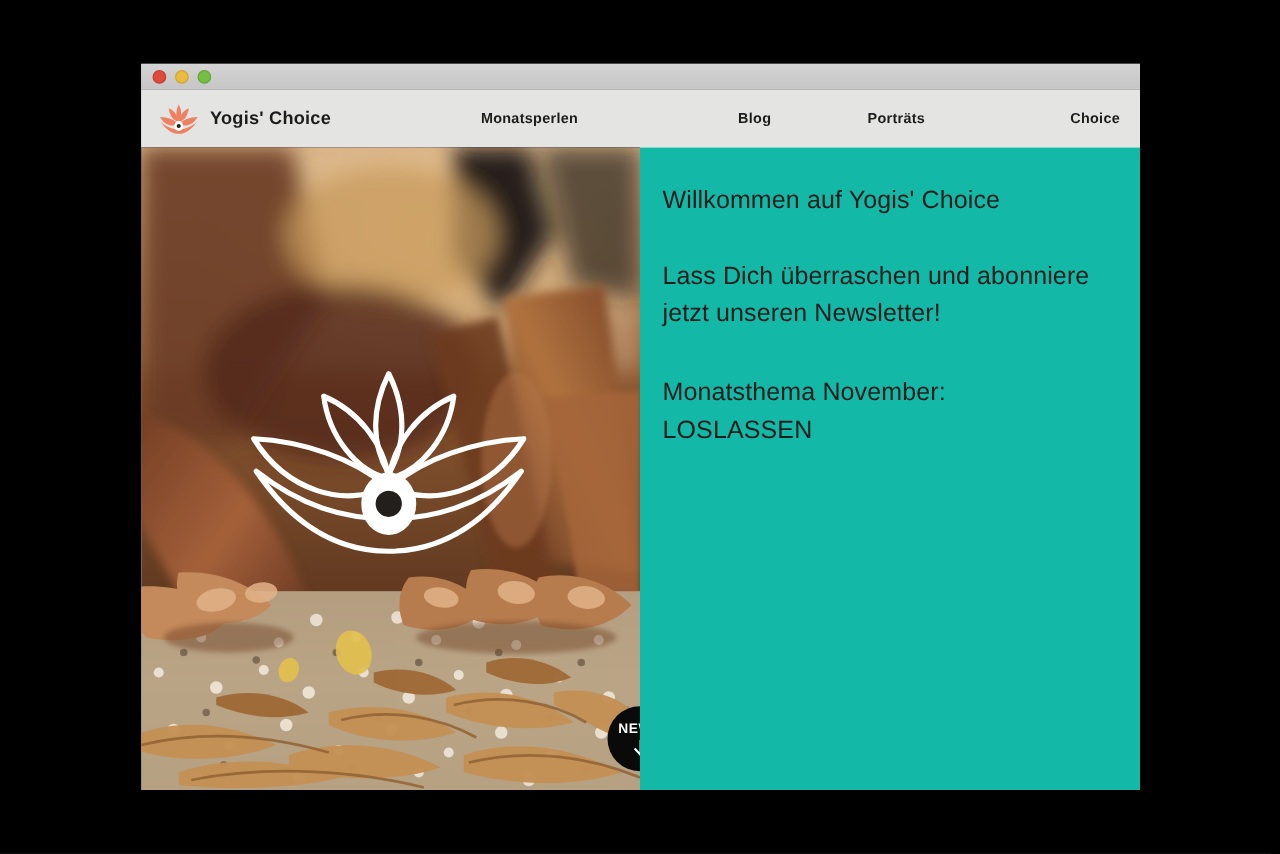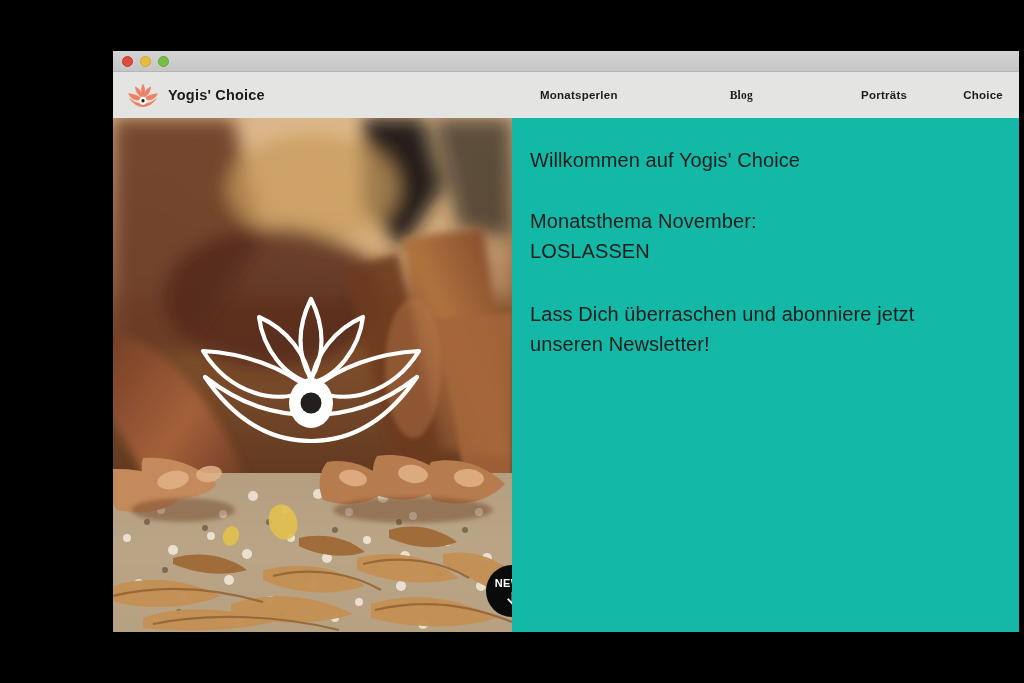--- a/index.html
+++ b/index.html
@@ -13,21 +13,21 @@
     overflow: hidden;
     font-family: "Liberation Sans", sans-serif;
     position: relative;
   }
 
   
   #browser-window {
     position: absolute;
     left: 113px;
     top: 51px;
-    width: 906px;
+    width: 799px;
     height: 581px;
     background: #ffffff;
     overflow: hidden;
     box-shadow: 0 2px 10px rgba(0,0,0,0.35);
   }
 
   
   #titlebar {
     height: 21px;
     background: linear-gradient(#d4d4d4, #c6c6c6);
@@ -69,35 +69,35 @@
     font-weight: bold;
     color: #1c1c1c;
     letter-spacing: 0.2px;
     white-space: nowrap;
   }
   #main-nav {
     flex: 1;
     display: flex;
     justify-content: flex-end;
     align-items: flex-start;
-    gap: 0;
+    gap: 16px;
     padding-right: 16px;
   }
   .nav-item {
     font-size: 11.5px;
     font-weight: bold;
     color: #1c1c1c;
     letter-spacing: 0.25px;
     white-space: nowrap;
     cursor: pointer;
     padding: 4px 0;
   }
   .nav-item:nth-child(1) { margin-right: 112px; }
-  .nav-item:nth-child(2) { margin-right: 108px; font-family: Liberation Serif, serif; }
-  .nav-item:nth-child(3) { margin-right: 56px; }
+  .nav-item:nth-child(2) { margin-right: 61px; }
+  .nav-item:nth-child(3) { margin-right: 100px; }
 
   
   #site-body {
     display: flex;
     height: 514px;
     background: #ffffff;
   }
 
   
   #hero-photo {
@@ -408,21 +408,21 @@
         <span>
           <svg id="news-arrow" width="11" height="13" viewBox="0 0 11 13">
             <path d="M5.5 0 L5.5 9.5 M5.5 12 L1.3 7.4 M5.5 12 L9.7 7.4" stroke="#ffffff" stroke-width="1.7" fill="none" stroke-linecap="square"></path>
           </svg>
         </span>
       </div>
     </div>
 
     <div id="content-panel">
       <h1 id="welcome-heading">Willkommen auf Yogis' Choice</h1>
+      <p class="content-paragraph">Lass Dich überraschen und abonniere jetzt unseren Newsletter!</p>
       <p class="content-paragraph">
         <span>Monatsthema November:</span><br>
         <span>LOSLASSEN</span>
       </p>
-      <p class="content-paragraph">Lass Dich überraschen und abonniere jetzt unseren Newsletter!</p>
     </div>
 
   </div>
 </div>
 
 </body></html>

